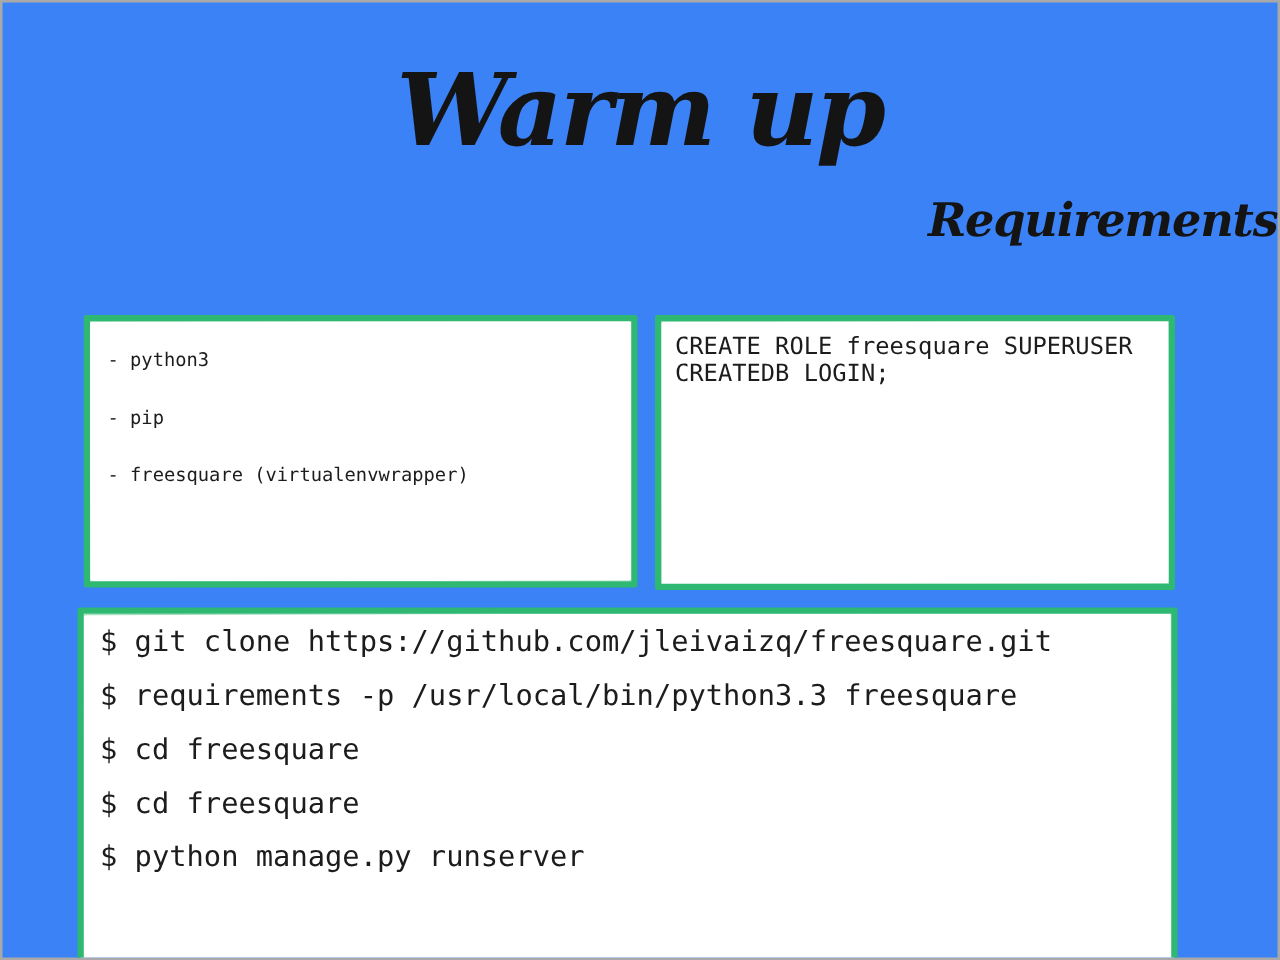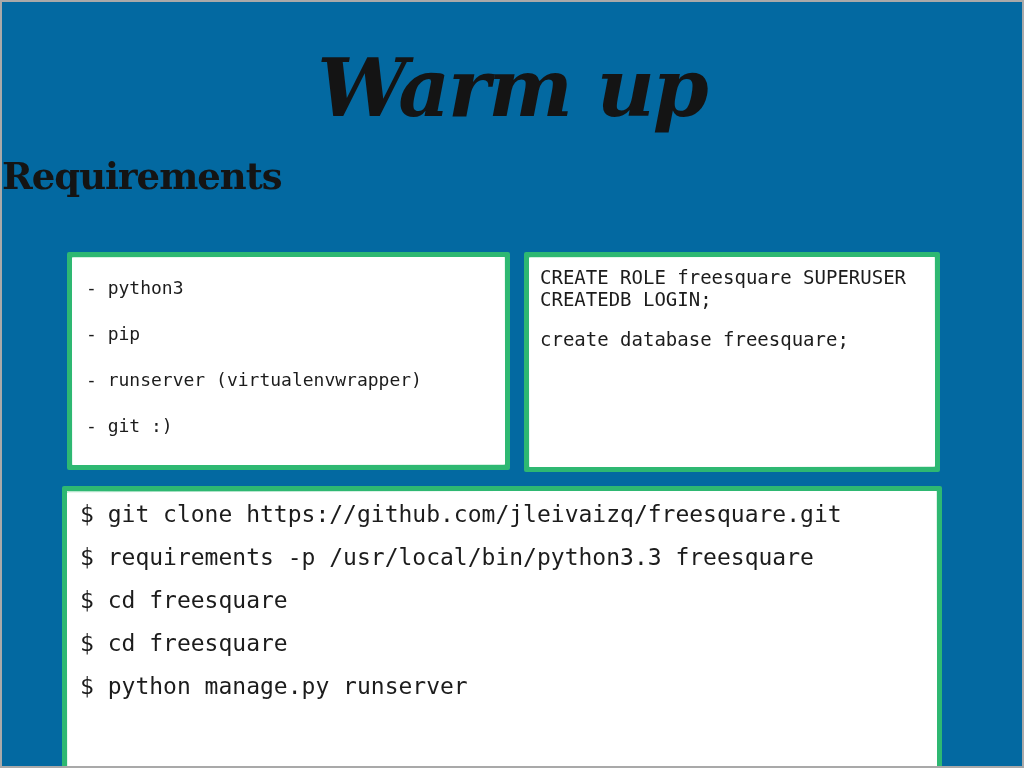--- a/index.html
+++ b/index.html
@@ -4,21 +4,21 @@
 <style>
   :root { --green: #2eb872; }
   * { margin: 0; padding: 0; box-sizing: border-box; }
   html, body { background: #e8e8e8; }
   body { font-family: "DejaVu Sans", "Liberation Sans", sans-serif; }
 
   .slide {
     position: relative;
     width: 1024px;
     height: 768px;
-    background: #0369a1;
+    background: #3b82f6;
     border: 2px solid #a9a9a9;
     overflow: hidden;
     margin: 0 auto;
   }
 
   .title {
     position: absolute;
     top: 42px;
     left: 0;
     width: 100%;
@@ -30,22 +30,23 @@
     line-height: 1.1;
     color: #141414;
     letter-spacing: -2px;
   }
 
   .subtitle {
     position: absolute;
     top: 152px;
     left: 0;
     width: 100%;
-    text-align: left;
+    text-align: right;
     font-family: "DejaVu Serif", "Liberation Serif", serif;
+    font-style: italic;
     font-weight: bold;
     font-size: 37px;
     color: #141414;
     letter-spacing: -1px;
   }
 
   .codebox {
     position: absolute;
     border: 5px solid var(--green);
     border-radius: 2px;
@@ -61,21 +62,21 @@
     inset: -1px;
     border: 1px solid rgba(46, 184, 114, 0.45);
     border-radius: 3px;
     transform: rotate(-0.15deg);
     pointer-events: none;
   }
 
   .box-requirements {
     left: 65px; top: 250px;
     width: 443px; height: 218px;
-    font-size: 18px;
+    font-size: 15px;
     padding: 8px 0 0 14px;
   }
   .box-requirements .line { line-height: 46px; white-space: pre; }
 
   .box-sql {
     left: 522px; top: 250px;
     width: 416px; height: 220px;
     font-size: 19px;
     padding: 9px 0 0 11px;
   }
@@ -94,27 +95,25 @@
 
 <div class="slide">
 
   <div class="title">Warm up</div>
 
   <div class="subtitle">Requirements</div>
 
   <div class="codebox box-requirements">
     <div class="line">- python3</div>
     <div class="line">- pip</div>
-    <div class="line">- runserver (virtualenvwrapper)</div>
-    <div class="line">- git :)</div>
+    <div class="line">- freesquare (virtualenvwrapper)</div>
   </div>
 
   <div class="codebox box-sql">
     <div class="stmt">CREATE ROLE freesquare SUPERUSER CREATEDB LOGIN;</div>
-    <div class="stmt">create database freesquare;</div>
   </div>
 
   <div class="codebox box-shell">
     <div class="line">$ git clone https://github.com/jleivaizq/freesquare.git</div>
     <div class="line">$ requirements -p /usr/local/bin/python3.3 freesquare</div>
     <div class="line">$ cd freesquare</div>
     <div class="line">$ cd freesquare</div>
     <div class="line">$ python manage.py runserver</div>
   </div>
 

